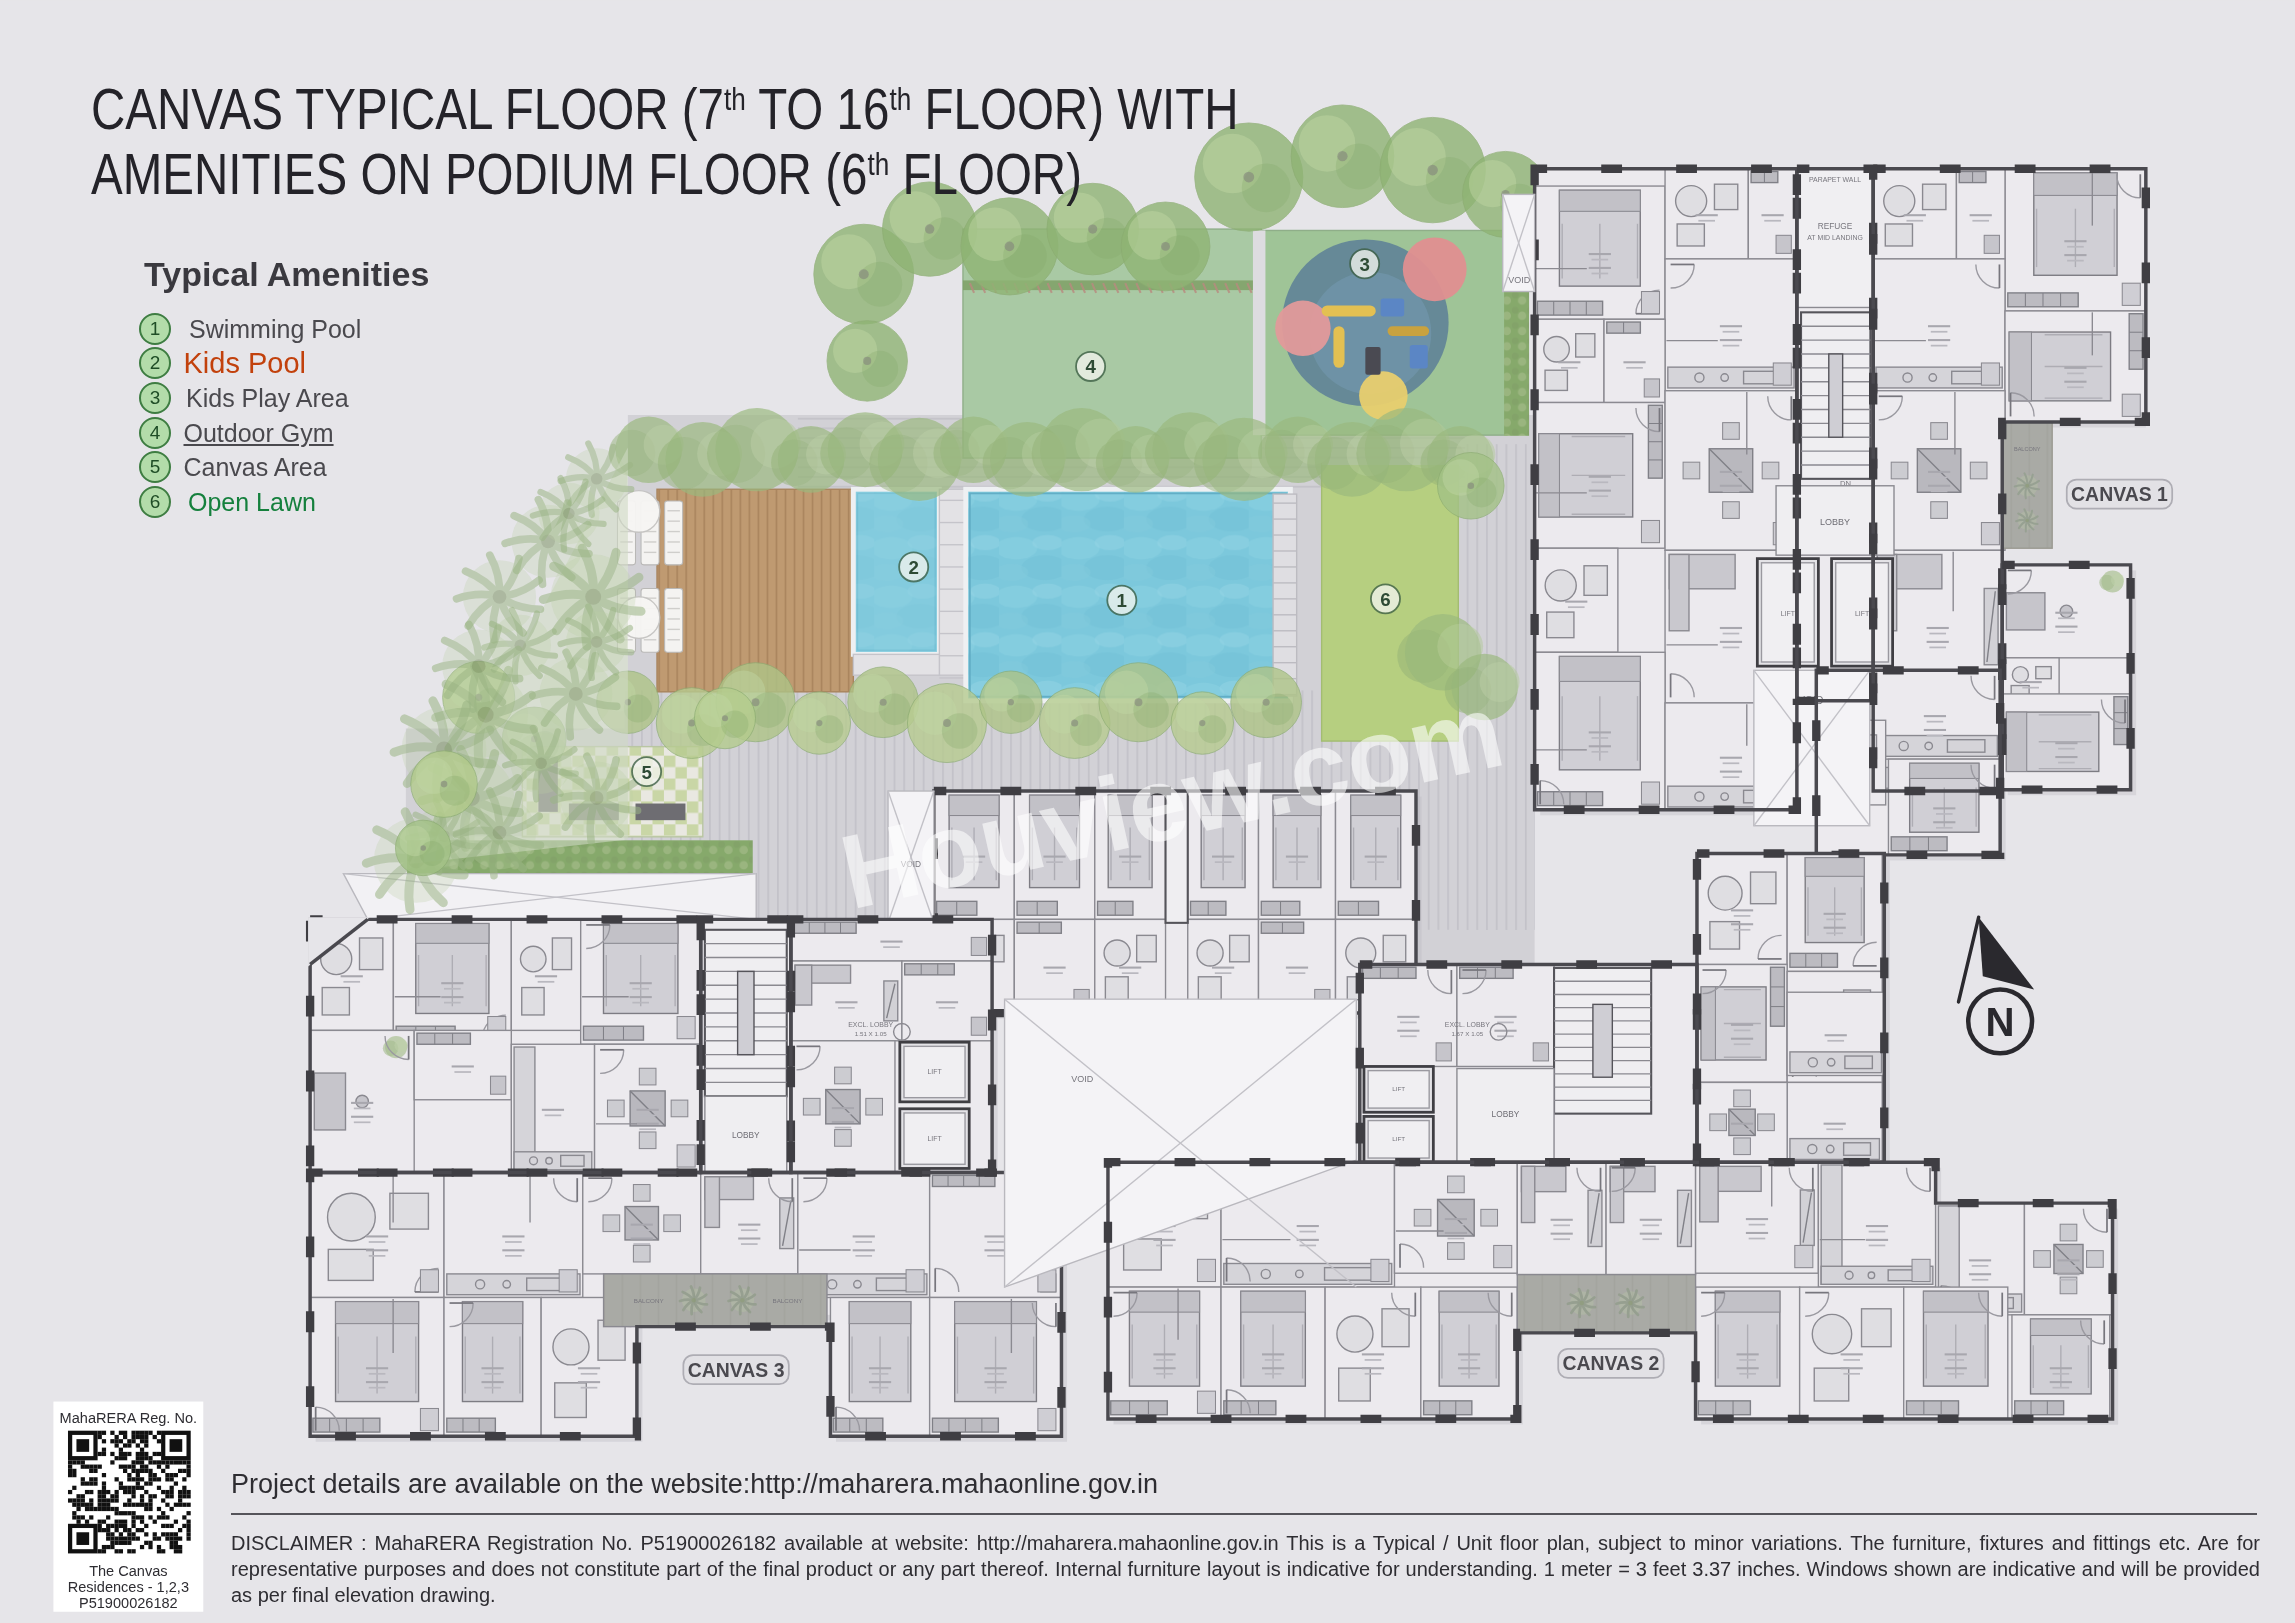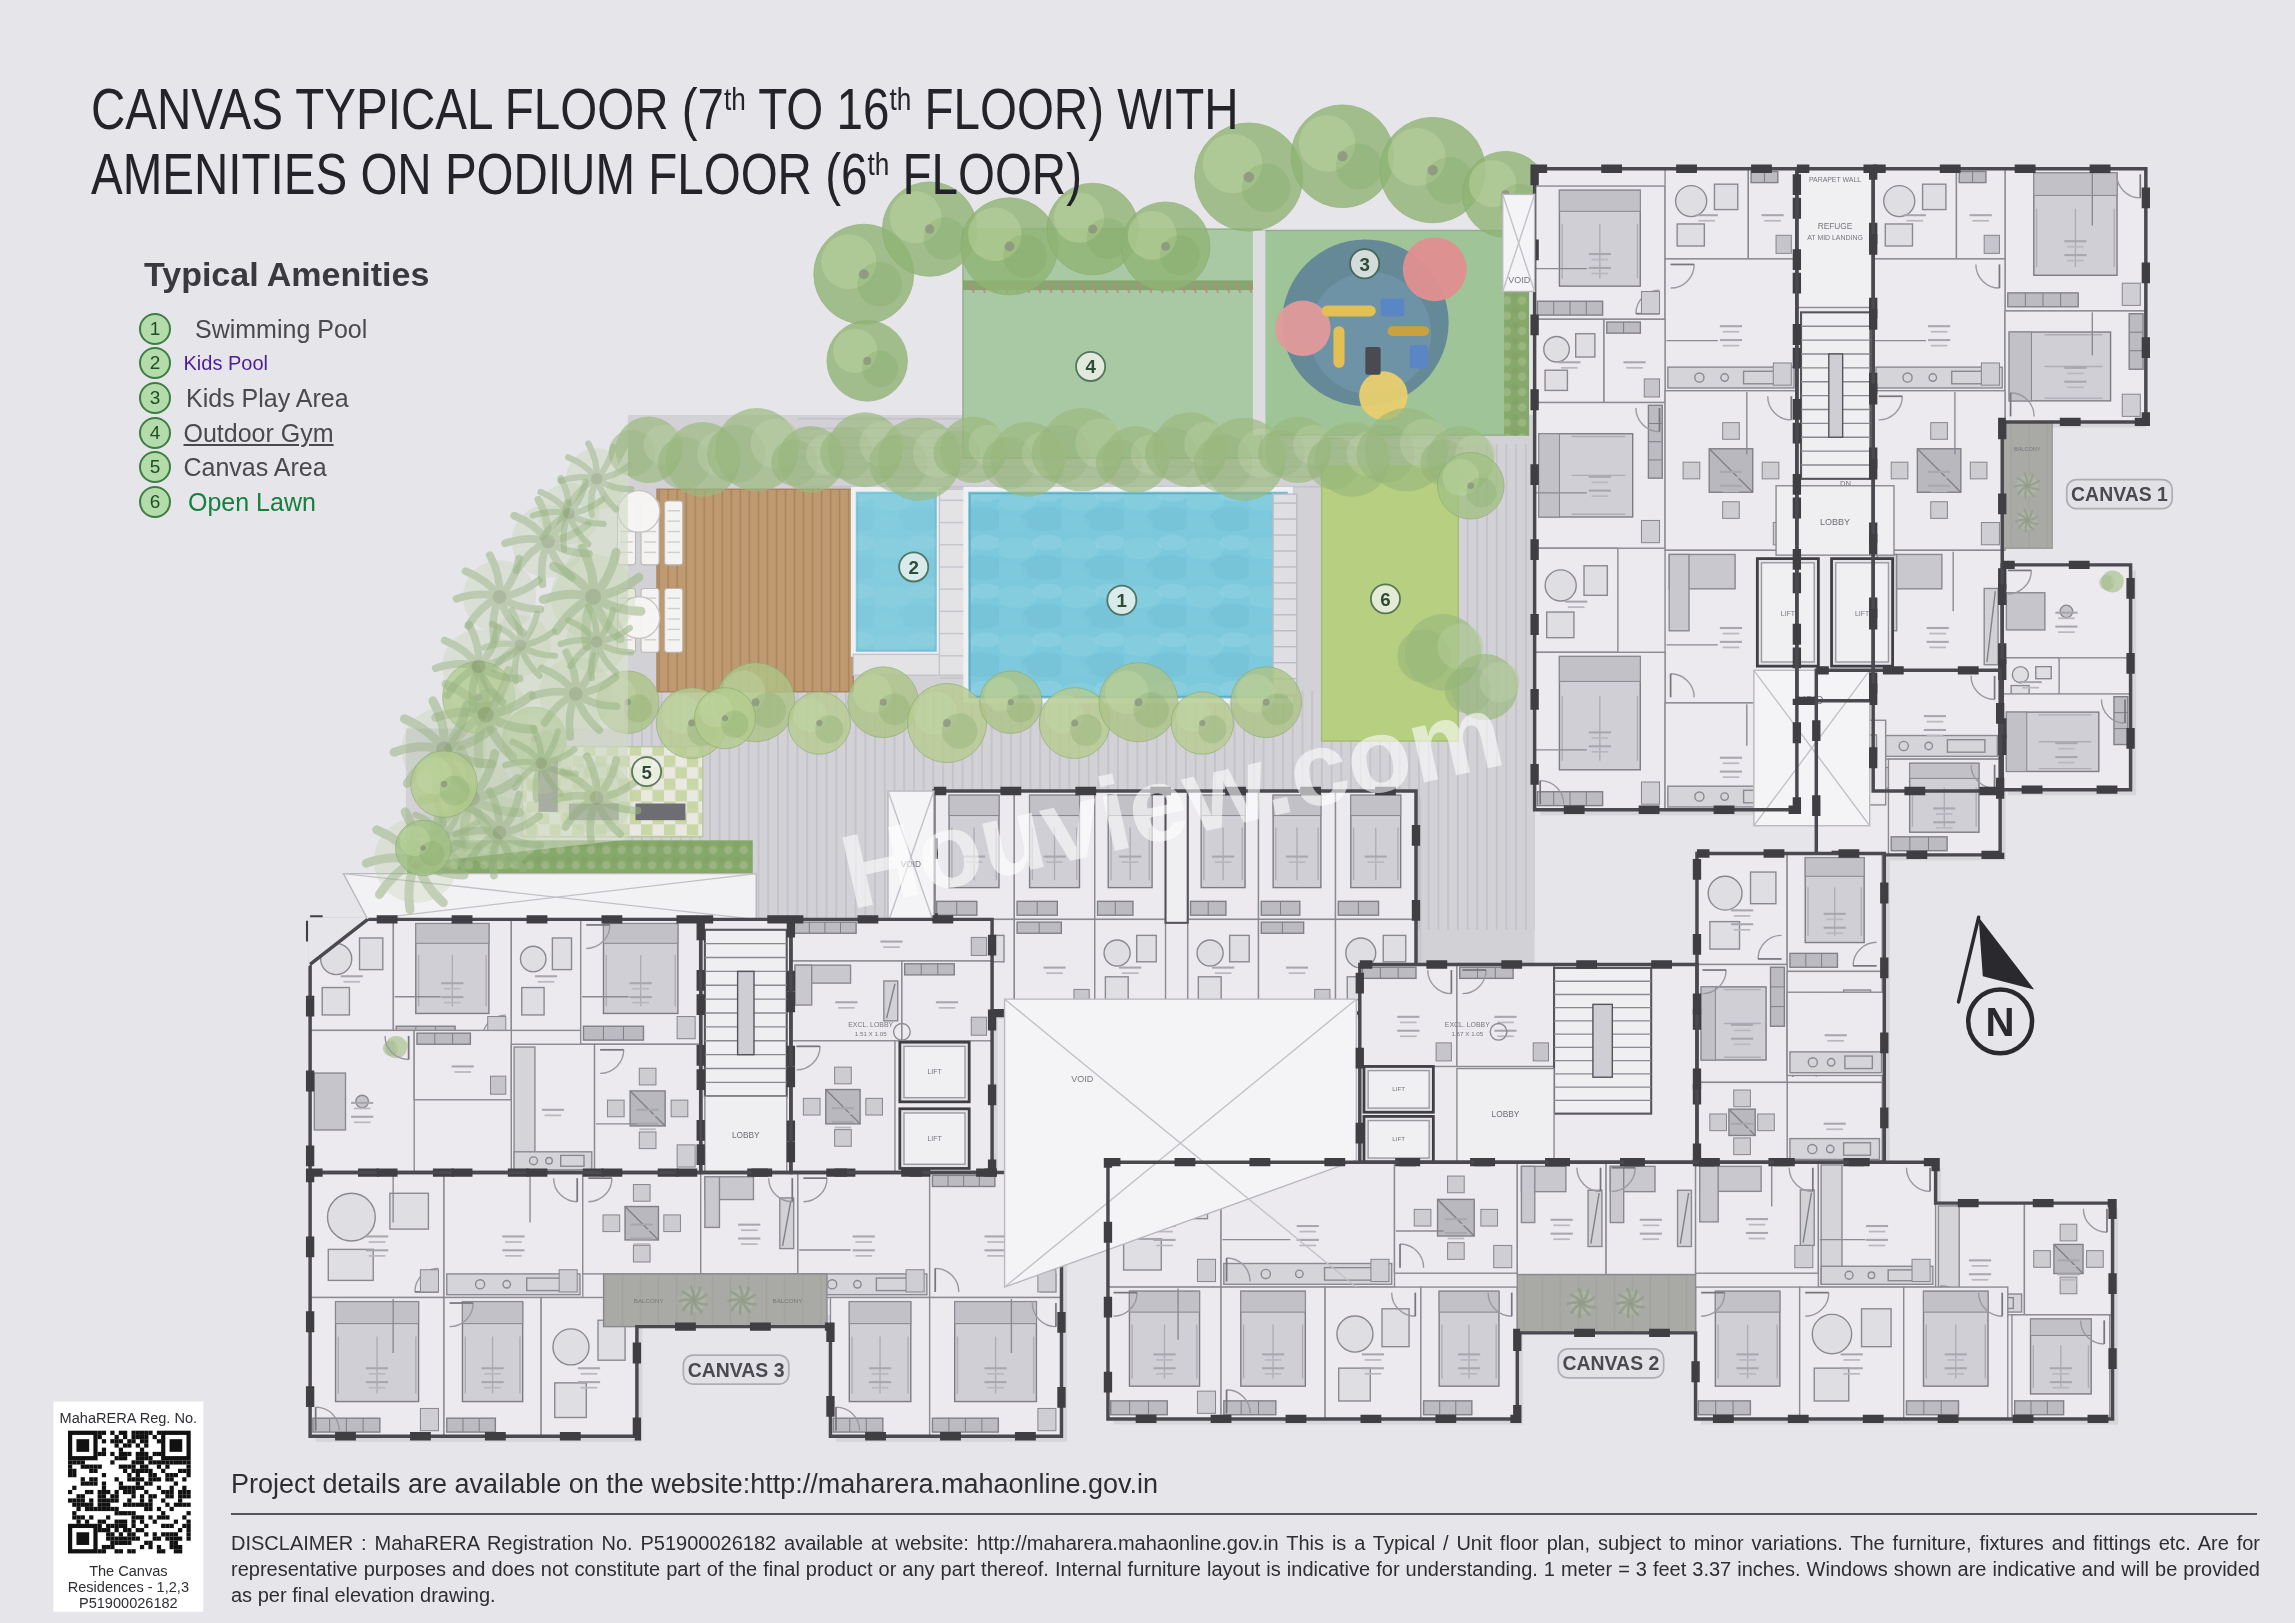--- a/index.html
+++ b/index.html
@@ -2421,26 +2421,26 @@
 </svg>
 
 <div style="position:absolute;left:91px;top:65px;font-size:58px;line-height:69px;color:#242329;white-space:nowrap;transform:scaleX(0.8195);transform-origin:left top;">CANVAS TYPICAL FLOOR (7<span style="font-size:55%;vertical-align:19.4px;">th</span> TO 16<span style="font-size:55%;vertical-align:19.4px;">th</span> FLOOR) WITH</div>
 
 <div style="position:absolute;left:91px;top:130px;font-size:58px;line-height:69px;color:#242329;white-space:nowrap;transform:scaleX(0.8195);transform-origin:left top;">AMENITIES ON PODIUM FLOOR (6<span style="font-size:55%;vertical-align:19.4px;">th</span> FLOOR)</div>
 
 <div style="position:absolute;left:144px;top:255px;font-size:34px;font-weight:bold;color:#3a393f;">Typical Amenities</div>
 
 <div style="position:absolute;left:139px;top:314px;height:30.5px;display:flex;align-items:center;">
 <span style="display:inline-block;width:28px;height:28px;border:2.1px solid #3e7d42;border-radius:50%;background:#b3dcaa;color:#1f4d26;font-size:19px;text-align:center;line-height:28px;">1</span>
-<span style="margin-left:24px;font-size:25px;color:#4a494e;">Swimming Pool</span>
+<span style="margin-left:18px;font-size:25px;color:#4a494e;">Swimming Pool</span>
     </div>
 
 <div style="position:absolute;left:139px;top:348px;height:30.5px;display:flex;align-items:center;">
 <span style="display:inline-block;width:28px;height:28px;border:2.1px solid #3e7d42;border-radius:50%;background:#b3dcaa;color:#1f4d26;font-size:19px;text-align:center;line-height:28px;">2</span>
-<span style="margin-left:12.5px;font-size:20px;color:#4c1d95;">Kids Pool</span>
+<span style="margin-left:12.5px;font-size:29px;color:#c2410c;">Kids Pool</span>
     </div>
 
 <div style="position:absolute;left:139px;top:383px;height:30.5px;display:flex;align-items:center;">
 <span style="display:inline-block;width:28px;height:28px;border:2.1px solid #3e7d42;border-radius:50%;background:#b3dcaa;color:#1f4d26;font-size:19px;text-align:center;line-height:28px;">3</span>
 <span style="margin-left:15px;font-size:25px;color:#4a494e;">Kids Play Area</span>
     </div>
 
 <div style="position:absolute;left:139px;top:418px;height:30.5px;display:flex;align-items:center;">
 <span style="display:inline-block;width:28px;height:28px;border:2.1px solid #3e7d42;border-radius:50%;background:#b3dcaa;color:#1f4d26;font-size:19px;text-align:center;line-height:28px;">4</span>
 <span style="margin-left:12.5px;font-size:25px;color:#4a494e;text-decoration:underline;">Outdoor Gym</span>

